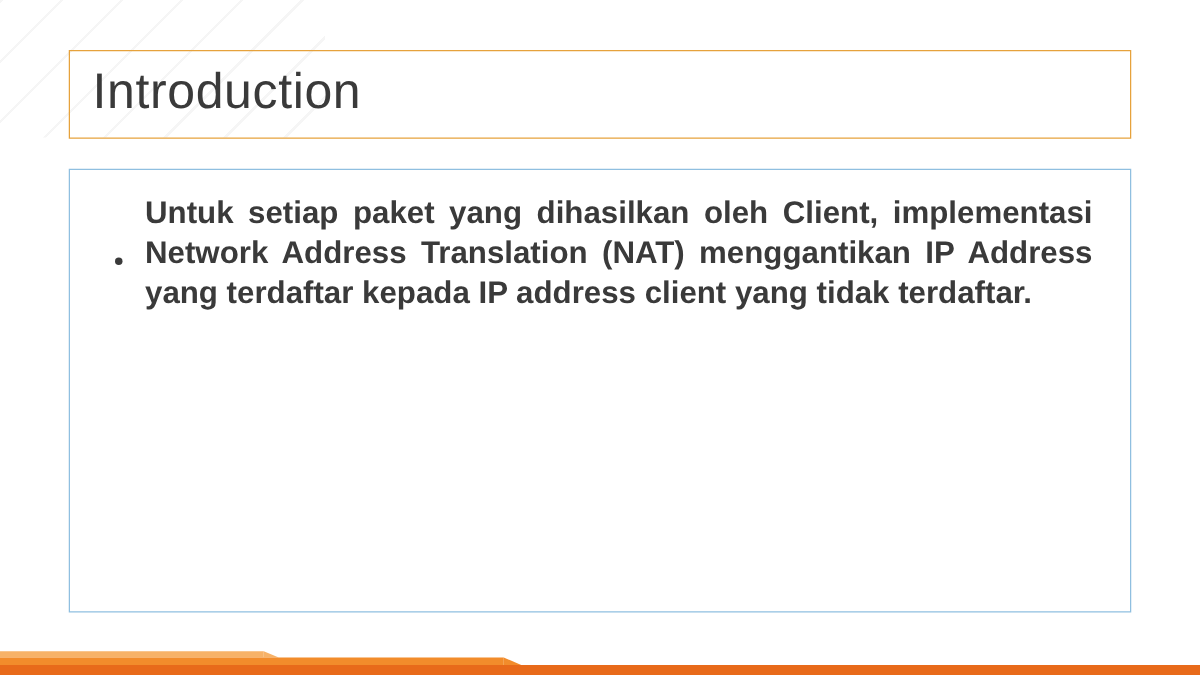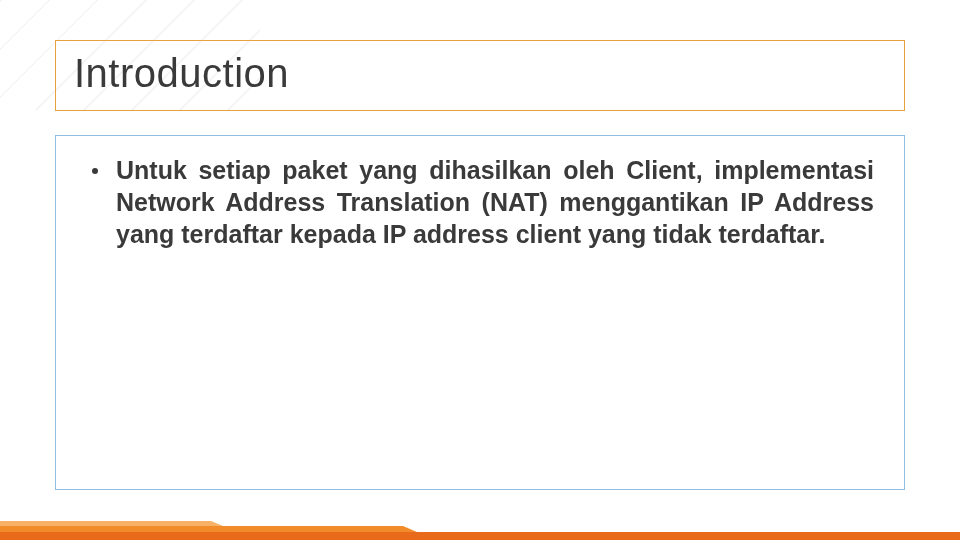--- a/index.html
+++ b/index.html
@@ -84,21 +84,21 @@
     position: absolute;
     top: 135px;
     left: 55px;
     right: 55px;
     bottom: 50px;
     border: 1px solid #8fbfe0;
     padding: 18px 30px 18px 30px;
   }
   .bullet {
     display: flex;
-    align-items: flex-start;
+    align-items: center;
   }
   .bullet .dot {
     flex: 0 0 auto;
     width: 6px; height: 6px;
     border-radius: 50%;
     background: #3a3a3a;
     margin-top: 14px;
     margin-right: 18px;
     margin-left: 6px;
   }

